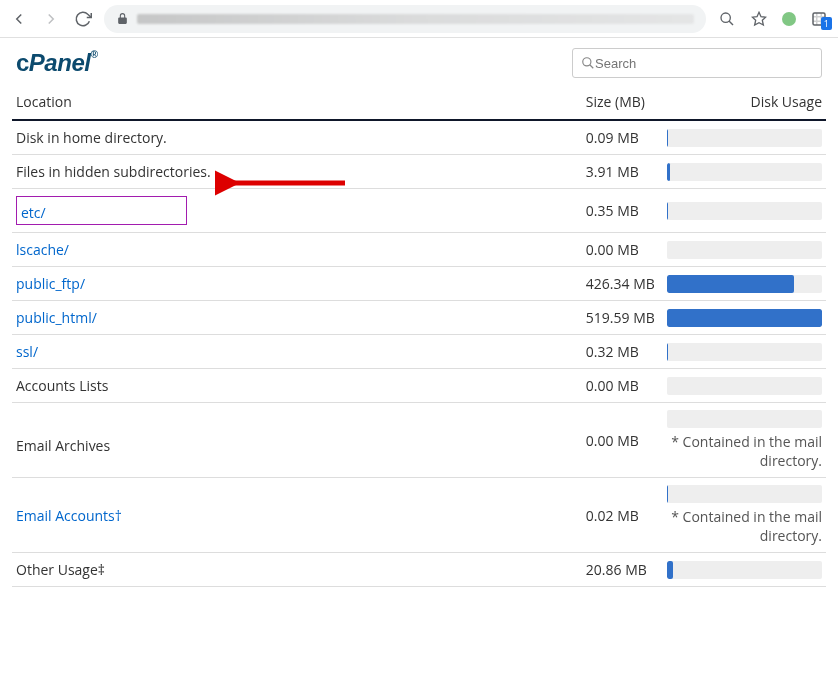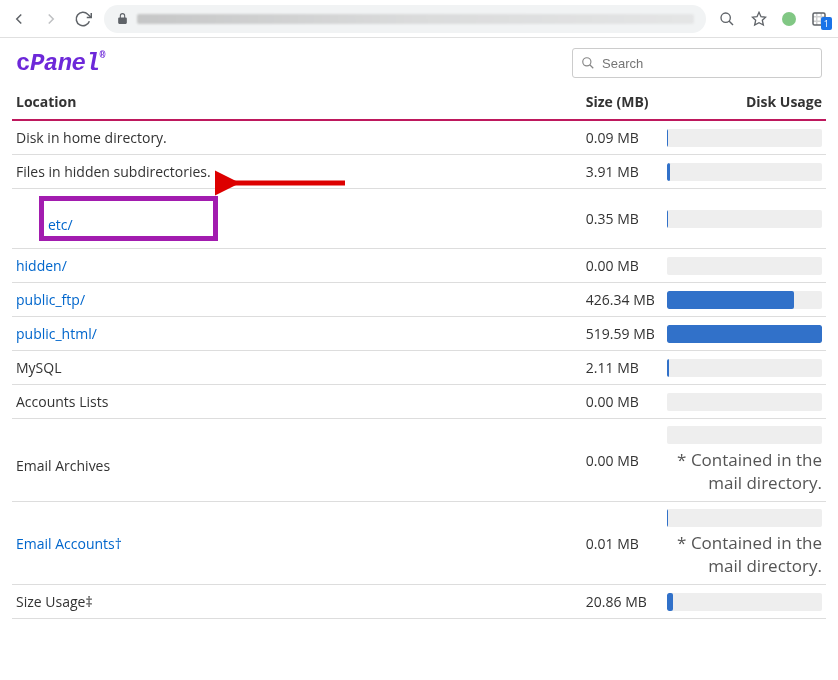--- a/index.html
+++ b/index.html
@@ -7,37 +7,37 @@
 .browser-bar { height: 38px; background: #fff; border-bottom: 1px solid #e0e0e0; display: flex; align-items: center; padding: 0 10px; gap: 12px; }
 .nav-icons { display: flex; gap: 14px; align-items: center; color: #5f6368; }
 .nav-icon { width: 18px; height: 18px; display: flex; align-items: center; justify-content: center; cursor: pointer; }
 .url-bar { flex: 1; height: 28px; background: #f1f3f4; border-radius: 14px; display: flex; align-items: center; padding: 0 12px; gap: 8px; color: #5f6368; font-size: 13px; }
 .url-blur { flex: 1; height: 10px; background: linear-gradient(90deg, #aaa 0%, #ccc 50%, #ddd 100%); border-radius: 2px; filter: blur(1px); opacity: 0.6; }
 .browser-right { display: flex; gap: 14px; align-items: center; color: #5f6368; }
 .green-dot { width: 14px; height: 14px; border-radius: 50%; background: #4caf50; opacity: 0.7; }
 .ext-badge { position: relative; width: 18px; height: 18px; color: #5f6368; }
 .ext-badge .num { position: absolute; bottom: -2px; right: -4px; background: #1a73e8; color: #fff; font-size: 9px; padding: 0 3px; border-radius: 2px; }
 .header { display: flex; align-items: center; justify-content: space-between; padding: 10px 16px 6px 16px; }
-.logo { font-family: Liberation Mono, monospace; font-size: 24px; font-weight: 600; font-style: italic; color: #6d28d9; letter-spacing: -0.5px; }
+.logo { font-family: Liberation Sans, sans-serif; font-size: 24px; font-weight: 600; font-style: italic; color: #0c4a6e; letter-spacing: -0.5px; }
 .logo .c { font-style: normal; }
-.search-box { width: 250px; height: 30px; border: 1px solid #ccc; border-radius: 3px; display: flex; align-items: center; padding: 0 8px; gap: 7px; color: #888; font-size: 13px; }
+.search-box { width: 250px; height: 30px; border: 1px solid #ccc; border-radius: 3px; display: flex; align-items: center; padding: 0 8px; gap: 0; color: #888; font-size: 13px; }
 .search-box input { border: none; outline: none; flex: 1; font-size: 13px; background: transparent; }
 .table-wrap { padding: 0 12px 20px 12px; }
 table { width: 100%; border-collapse: collapse; }
-thead th { text-align: left; font-weight: 700; padding: 8px 4px; border-bottom: 2px solid #be185d; font-size: 14px; vertical-align: bottom; }
+thead th { text-align: left; font-weight: 400; padding: 8px 4px; border-bottom: 2px solid #0f172a; font-size: 14px; vertical-align: bottom; }
 tbody td { padding: 7px 4px; border-bottom: 1px solid #ddd; vertical-align: middle; font-size: 14px; }
 .col-loc { width: 560px; }
 .col-size { width: 80px; }
 .col-usage { width: 160px; text-align: right; }
 .link { color: #0066cc; text-decoration: none; }
-.highlight-box { display: inline-block; border: 5px solid #a21caf; padding: 14px 140px 2px 4px; margin-left: 23px; }
+.highlight-box { display: inline-block; border: 1px solid #a21caf; padding: 6px 140px 2px 4px; }
 .arrow-overlay { position: absolute; pointer-events: none; }
 .usage-bar { width: 100%; height: 18px; background: #eee; border-radius: 2px; position: relative; overflow: hidden; }
 .usage-fill { height: 100%; background: #3171c9; border-radius: 2px; }
-.note { color: #555; font-size: 17px; margin-top: 4px; }
+.note { color: #555; font-size: 14px; margin-top: 4px; }
 .page-body { position: relative; }
 </style>
 </head>
 <body>
 
 <div class="browser-bar">
   <div class="nav-icons">
     <span class="nav-icon">
       <svg viewBox="0 0 24 24" width="18" height="18" fill="none" stroke="currentColor" stroke-width="2">
           <path d="M15 18l-6-6 6-6"></path>
@@ -127,21 +127,21 @@
           <tr>
             <td class="col-loc"><span class="highlight-box"><a href="#" class="link">etc/</a></span></td>
             <td class="col-size">0.35 MB</td>
             <td class="col-usage">
               <div class="usage-bar">
                 <div class="usage-fill" style="width: 0.5%;"></div>
               </div>
             </td>
           </tr>
           <tr>
-            <td class="col-loc"><a href="#" class="link">hidden/</a></td>
+            <td class="col-loc"><a href="#" class="link">lscache/</a></td>
             <td class="col-size">0.00 MB</td>
             <td class="col-usage">
               <div class="usage-bar">
                 <div class="usage-fill" style="width: 0%;"></div>
               </div>
             </td>
           </tr>
           <tr>
             <td class="col-loc"><a href="#" class="link">public_ftp/</a></td>
             <td class="col-size">426.34 MB</td>
@@ -154,25 +154,25 @@
           <tr>
             <td class="col-loc"><a href="#" class="link">public_html/</a></td>
             <td class="col-size">519.59 MB</td>
             <td class="col-usage">
               <div class="usage-bar">
                 <div class="usage-fill" style="width: 100%;"></div>
               </div>
             </td>
           </tr>
           <tr>
-            <td class="col-loc">MySQL</td>
-            <td class="col-size">2.11 MB</td>
-            <td class="col-usage">
-              <div class="usage-bar">
-                <div class="usage-fill" style="width: 1%;"></div>
+            <td class="col-loc"><a href="#" class="link">ssl/</a></td>
+            <td class="col-size">0.32 MB</td>
+            <td class="col-usage">
+              <div class="usage-bar">
+                <div class="usage-fill" style="width: 0.5%;"></div>
               </div>
             </td>
           </tr>
           <tr>
             <td class="col-loc">Accounts Lists</td>
             <td class="col-size">0.00 MB</td>
             <td class="col-usage">
               <div class="usage-bar">
                 <div class="usage-fill" style="width: 0%;"></div>
               </div>
@@ -183,30 +183,30 @@
             <td class="col-size">0.00 MB</td>
             <td class="col-usage">
               <div class="usage-bar">
                 <div class="usage-fill" style="width: 0%;"></div>
               </div>
               <div class="note">* Contained in the mail directory.</div>
             </td>
           </tr>
           <tr>
             <td class="col-loc" style="padding-top: 18px; padding-bottom: 18px;"><a href="#" class="link">Email Accounts†</a></td>
-            <td class="col-size">0.01 MB</td>
+            <td class="col-size">0.02 MB</td>
             <td class="col-usage">
               <div class="usage-bar">
                 <div class="usage-fill" style="width: 0.5%;"></div>
               </div>
               <div class="note">* Contained in the mail directory.</div>
             </td>
           </tr>
           <tr>
-            <td class="col-loc">Size Usage‡</td>
+            <td class="col-loc">Other Usage‡</td>
             <td class="col-size">20.86 MB</td>
             <td class="col-usage">
               <div class="usage-bar">
                 <div class="usage-fill" style="width: 4%;"></div>
               </div>
             </td>
           </tr>
         </tbody>
 
     </table>

